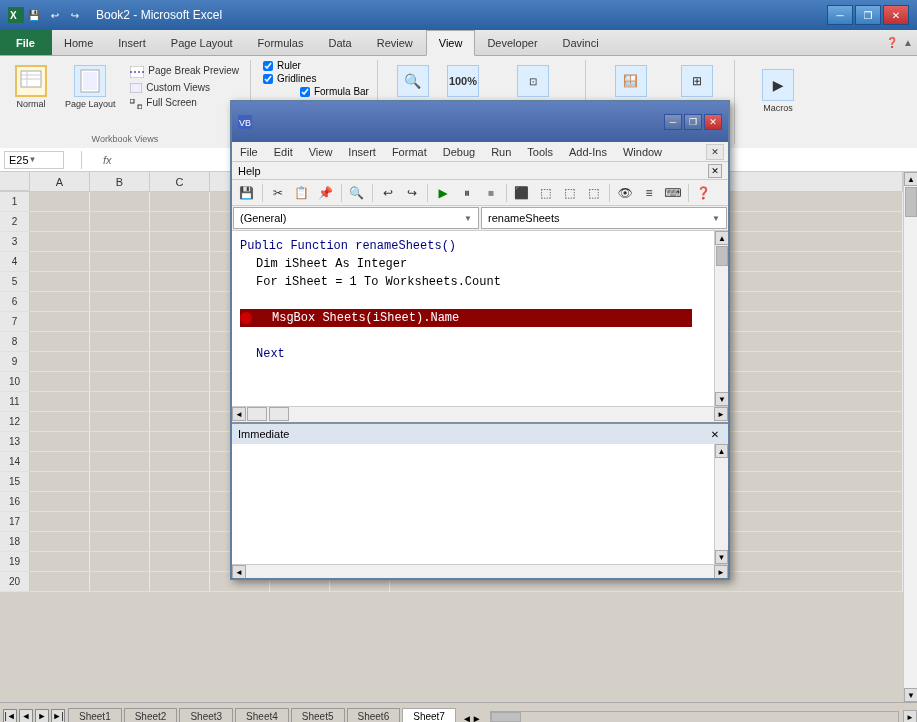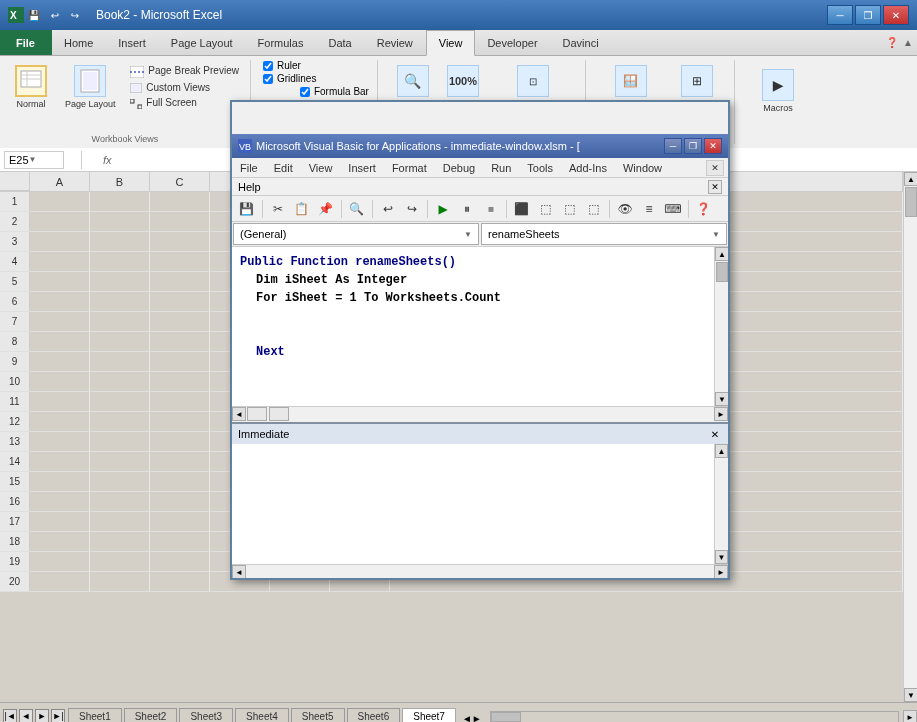--- a/index.html
+++ b/index.html
@@ -128,28 +128,27 @@
       height: 480px;
       background: #f0f0f0;
       border: 2px solid #6080a0;
       box-shadow: 3px 3px 8px rgba(0,0,0,0.4);
       z-index: 100;
       display: flex;
       flex-direction: column;
     }
     .vba-title-bar {
       background: linear-gradient(to bottom, #6080c0, #4060a0);
-      height: 24px;
+      height: 40px;
       display: flex;
       align-items: center;
       justify-content: space-between;
       padding: 0 6px;
       color: white;
       font-size: 11px;
-      margin-top: 32px;
     }
     .vba-title-left { display: flex; align-items: center; gap: 4px; }
     .vba-icon { width: 14px; height: 14px; }
     .vba-controls { display: flex; gap: 2px; }
     .vba-ctrl-btn { width: 18px; height: 16px; background: linear-gradient(to bottom, #8090c0, #5070a0); border: 1px solid #3050a0; color: white; font-size: 9px; cursor: pointer; display: flex; align-items: center; justify-content: center; }
     .vba-ctrl-btn.close { background: linear-gradient(to bottom, #e06060, #c03030); }
 
     
     .vba-menu { display: flex; height: 20px; background: #f0f0f0; border-bottom: 1px solid #ccc; align-items: center; }
     .vba-menu-item { padding: 0 8px; font-size: 11px; color: #333; cursor: pointer; height: 100%; display: flex; align-items: center; }
@@ -166,21 +165,21 @@
       font-size: 11px; padding: 0 6px;
       display: flex; align-items: center; justify-content: space-between;
     }
     .code-container { flex: 1; position: relative; background: white; overflow: hidden; }
     .code-area { 
       position: absolute; top: 0; left: 0; right: 14px; bottom: 0;
       font-family: 'Courier New', monospace; font-size: 12px;
       padding: 6px 8px; line-height: 1.5; color: #000080;
       overflow: hidden;
     }
-    .code-line { display: flex; align-items: center; min-height: 18px; font-weight: bold; }
+    .code-line { display: flex; align-items: center; min-height: 18px; }
     .code-line.highlighted { background: #8B0000; color: white; }
     .code-line.highlighted .code-text { color: white !important; }
     .code-breakpoint { width: 12px; height: 12px; background: #cc0000; border-radius: 50%; margin-right: 4px; flex-shrink: 0; }
     .code-text { color: #000080; font-family: 'Courier New', monospace; font-size: 12px; }
     .code-text.keyword { color: #000080; }
     .code-text.normal { color: #000000; }
 
     
     .immediate-pane { border-top: 2px solid #8090a0; background: #f0f0f0; }
     .immediate-header { display: flex; align-items: center; justify-content: space-between; background: #dce4f0; padding: 2px 6px; height: 20px; font-size: 11px; }
@@ -643,21 +642,20 @@
 </div>
 
 <div class="vba-window">
 
   <div class="vba-title-bar">
     <div class="vba-title-left">
       <svg class="vba-icon" width="14" height="14" viewBox="0 0 14 14">
         <rect width="14" height="14" fill="#4060c0"></rect>
         <text x="1" y="11" font-size="9" fill="white">VB</text>
       </svg>
-      <span style="font-size:11px;">Microsoft Visual Basic for Applications - immediate-window.xlsm - [</span>
     </div>
     <div class="vba-controls">
       <button class="vba-ctrl-btn">─</button>
       <button class="vba-ctrl-btn">❐</button>
       <button class="vba-ctrl-btn close">✕</button>
     </div>
   </div>
 
   <div class="vba-menu">
     <div class="vba-menu-item">File</div>
@@ -729,20 +727,24 @@
           </div>
           <div class="code-line">
             <span class="code-text normal" style="margin-left:16px;">Dim iSheet As Integer</span>
           </div>
           <div class="code-line">
             <span class="code-text normal" style="margin-left:16px;">For iSheet = 1 To Worksheets.Count</span>
           </div>
           <div class="code-line">
             <span class="code-text normal">&nbsp;</span>
           </div>
+          <div class="code-line highlighted">
+            <div class="code-breakpoint"></div>
+            <span class="code-text" style="margin-left:16px; color:white;">MsgBox Sheets(iSheet).Name</span>
+          </div>
           <div class="code-line">
             <span class="code-text normal">&nbsp;</span>
           </div>
           <div class="code-line">
             <span class="code-text keyword" style="margin-left:16px;">Next</span>
           </div>
         </div>
       </div>
 
       <div class="vba-v-scrollbar">

